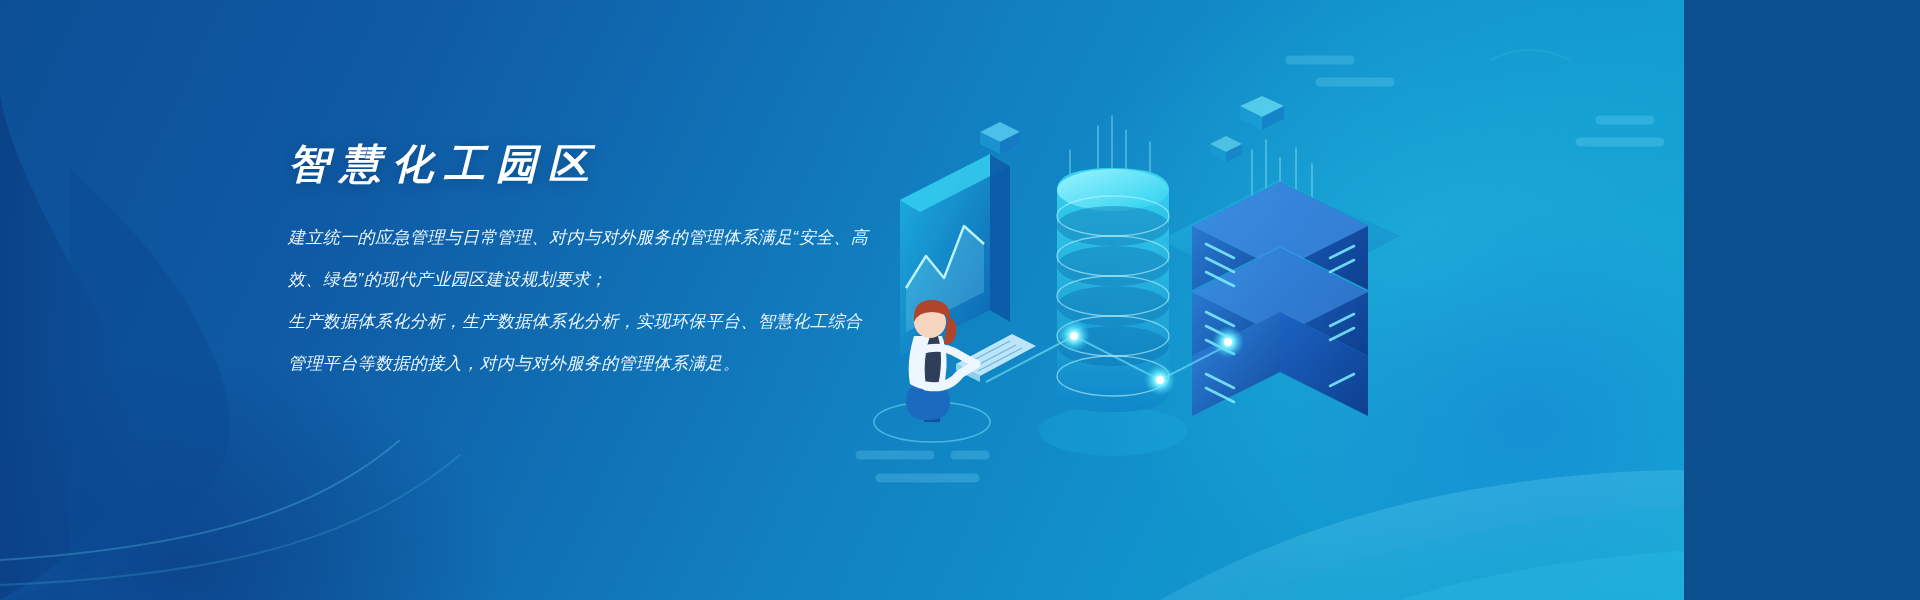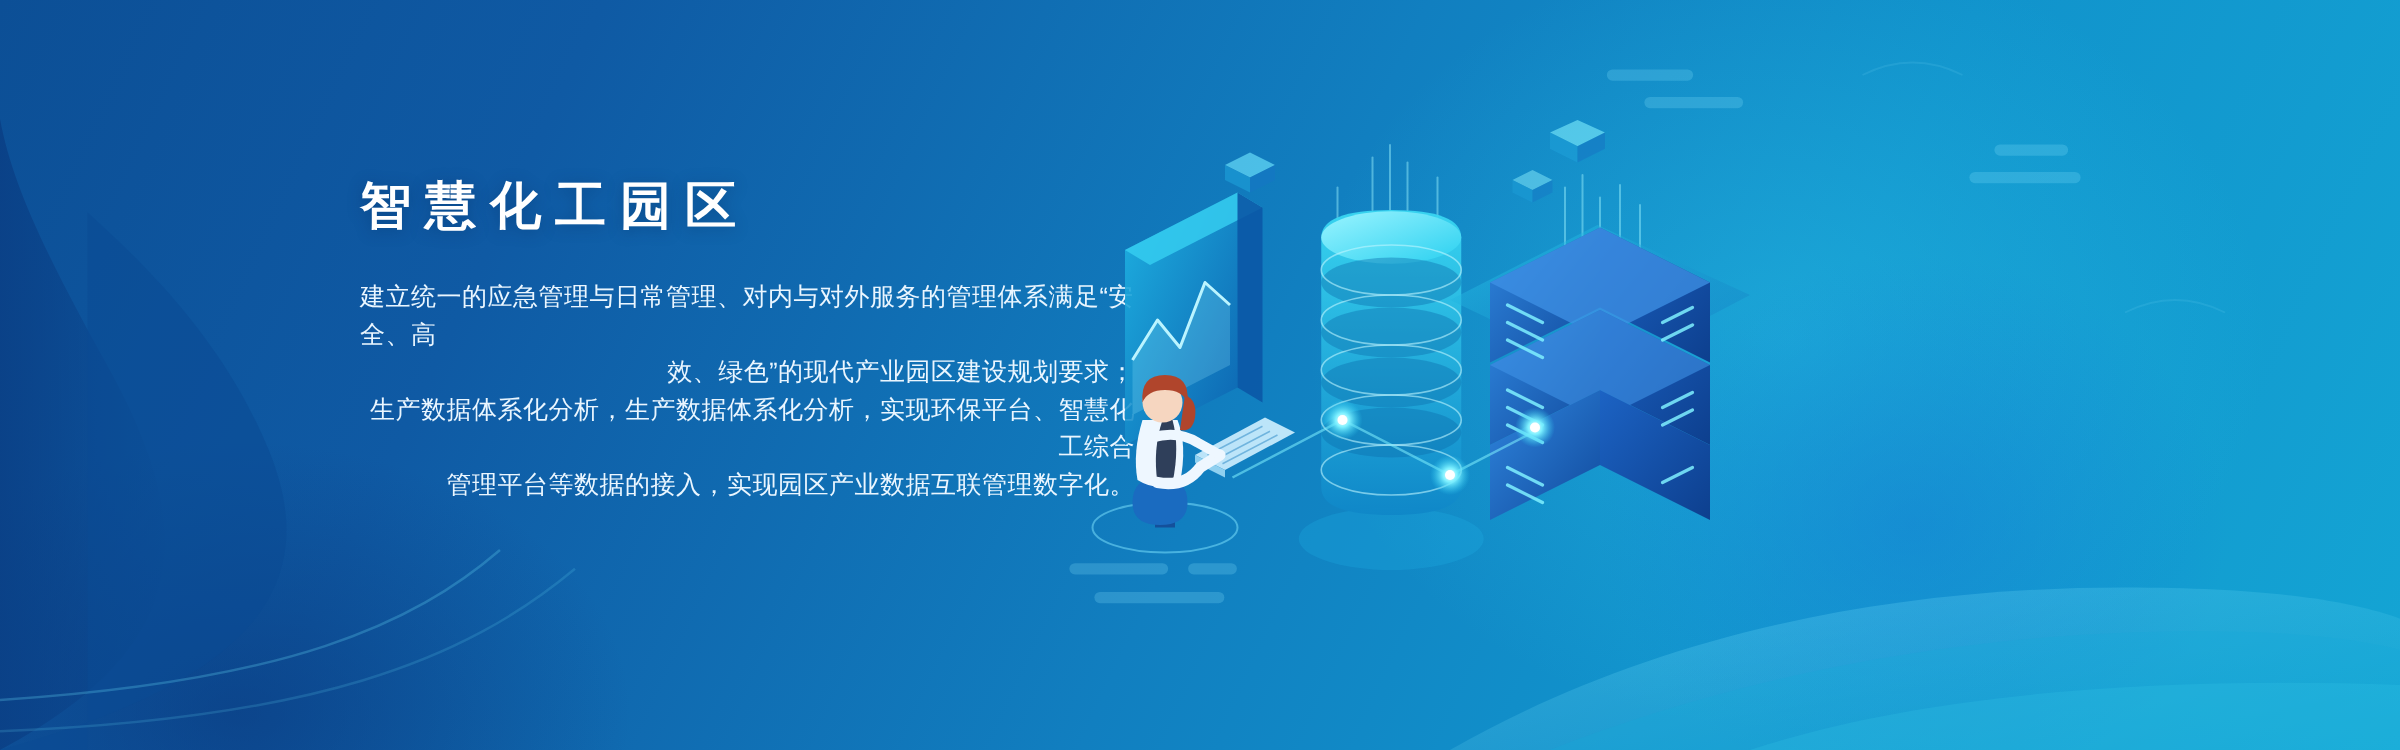--- a/index.html
+++ b/index.html
@@ -6,24 +6,25 @@
     margin: 0;
     padding: 0;
     background: #0b4f8f;
   }
   body {
     font-family: "Liberation Sans", "DejaVu Sans", sans-serif;
   }
 
   #banner {
     position: relative;
-    width: 1920px;
+    width: 1684px;
     height: 600px;
     overflow: hidden;
     background: linear-gradient(115deg, #0c4f96 0%, #0f5aa4 22%, #117fc0 52%, #1193cc 72%, #14a5d4 100%);
+    font-style: italic;
   }
 
   
   .glow {
     position: absolute;
     border-radius: 50%;
     pointer-events: none;
   }
   .glow-a {
     left: 880px; top: -180px;
@@ -60,26 +61,26 @@
     color: #ffffff;
     font-size: 41px;
     letter-spacing: 11px;
     font-weight: 600;
     line-height: 1.2;
     margin: 0 0 34px 0;
     text-shadow: 0 2px 12px rgba(0,40,90,0.35);
   }
   .para {
     color: #eaf6ff;
-    font-size: 20px;
+    font-size: 17px;
     line-height: 30px;
     margin: 0;
     letter-spacing: 0.4px;
   }
-  .para + .para { margin-top: 0; text-align: right; }
+  .para + .para { margin-top: 12px; }
 
   
   .illus {
     position: absolute;
     left: 860px;
     top: 30px;
     width: 560px;
     height: 430px;
   }
   .illus svg { display: block; }
@@ -129,21 +130,21 @@
       <path d="M1490,60 q40,-20 80,0"></path>
       <path d="M1700,250 q40,-20 80,0"></path>
     </g>
   </svg>
 
   <div class="text-block">
     <h1 class="headline">智慧化工园区</h1>
     <p class="para">建立统一的应急管理与日常管理、对内与对外服务的管理体系满足“安全、高</p>
     <p class="para">效、绿色”的现代产业园区建设规划要求；</p>
     <p class="para">生产数据体系化分析，生产数据体系化分析，实现环保平台、智慧化工综合</p>
-    <p class="para">管理平台等数据的接入，实现园区产业数据互联管理数字化。</p>
+    <p class="para">管理平台等数据的接入，对内与对外服务的管理体系满足。</p>
   </div>
 
   <div class="illus">
     <svg width="560" height="430" viewBox="0 0 560 430">
       <defs>
         <linearGradient id="cylTop" x1="0" y1="0" x2="1" y2="1">
           <stop offset="0%" stop-color="#9af4ff"></stop>
           <stop offset="100%" stop-color="#2ad0f0"></stop>
         </linearGradient>
         <linearGradient id="cylBody" x1="0" y1="0" x2="0" y2="1">

